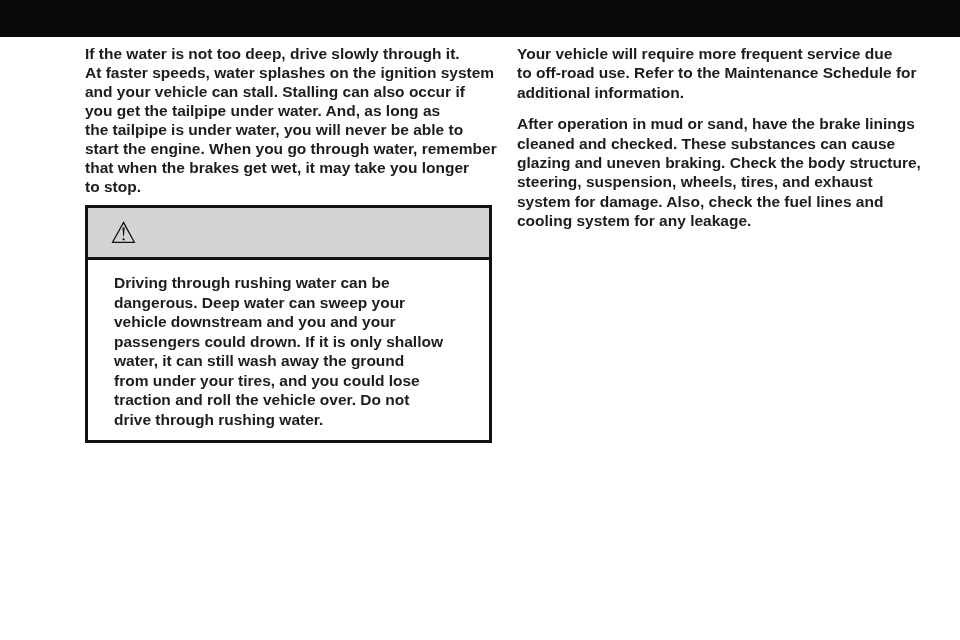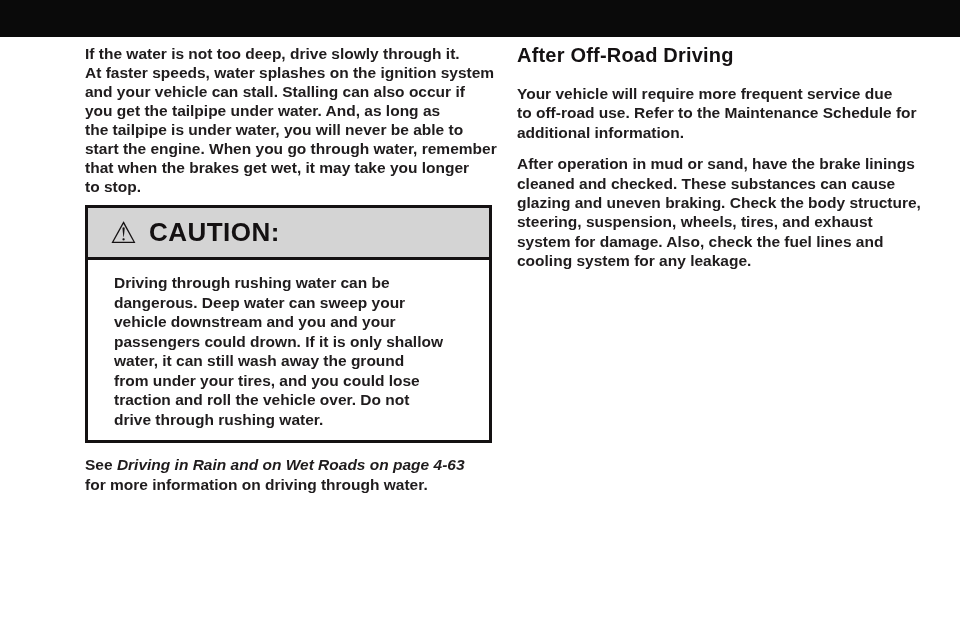--- a/index.html
+++ b/index.html
@@ -44,37 +44,33 @@
 and your vehicle can stall. Stalling can also occur if
 you get the tailpipe under water. And, as long as
 the tailpipe is under water, you will never be able to
 start the engine. When you go through water, remember
 that when the brakes get wet, it may take you longer
 to stop.</div>
 
   <div id="caution-box">
     <div id="caution-header">
       <span class="tri">⚠</span>
-      <span class="cap">CAUTION:</span>
     </div>
     <div id="caution-body" class="bold-text">Driving through rushing water can be
 dangerous. Deep water can sweep your
 vehicle downstream and you and your
 passengers could drown. If it is only shallow
 water, it can still wash away the ground
 from under your tires, and you could lose
 traction and roll the vehicle over. Do not
 drive through rushing water.</div>
   </div>
 
-  <div id="crossref"><span>See </span><span class="ital">Driving in Rain and on Wet Roads on page 4-63</span><span>
-for more information on driving through water.</span></div>
 
   <div id="right-col">
-    <h2 id="right-heading">After Off-Road Driving</h2>
     <p class="rpara bold-text">Your vehicle will require more frequent service due
 to off-road use. Refer to the Maintenance Schedule for
 additional information.</p>
     <p class="rpara bold-text">After operation in mud or sand, have the brake linings
 cleaned and checked. These substances can cause
 glazing and uneven braking. Check the body structure,
 steering, suspension, wheels, tires, and exhaust
 system for damage. Also, check the fuel lines and
 cooling system for any leakage.</p>
   </div>

